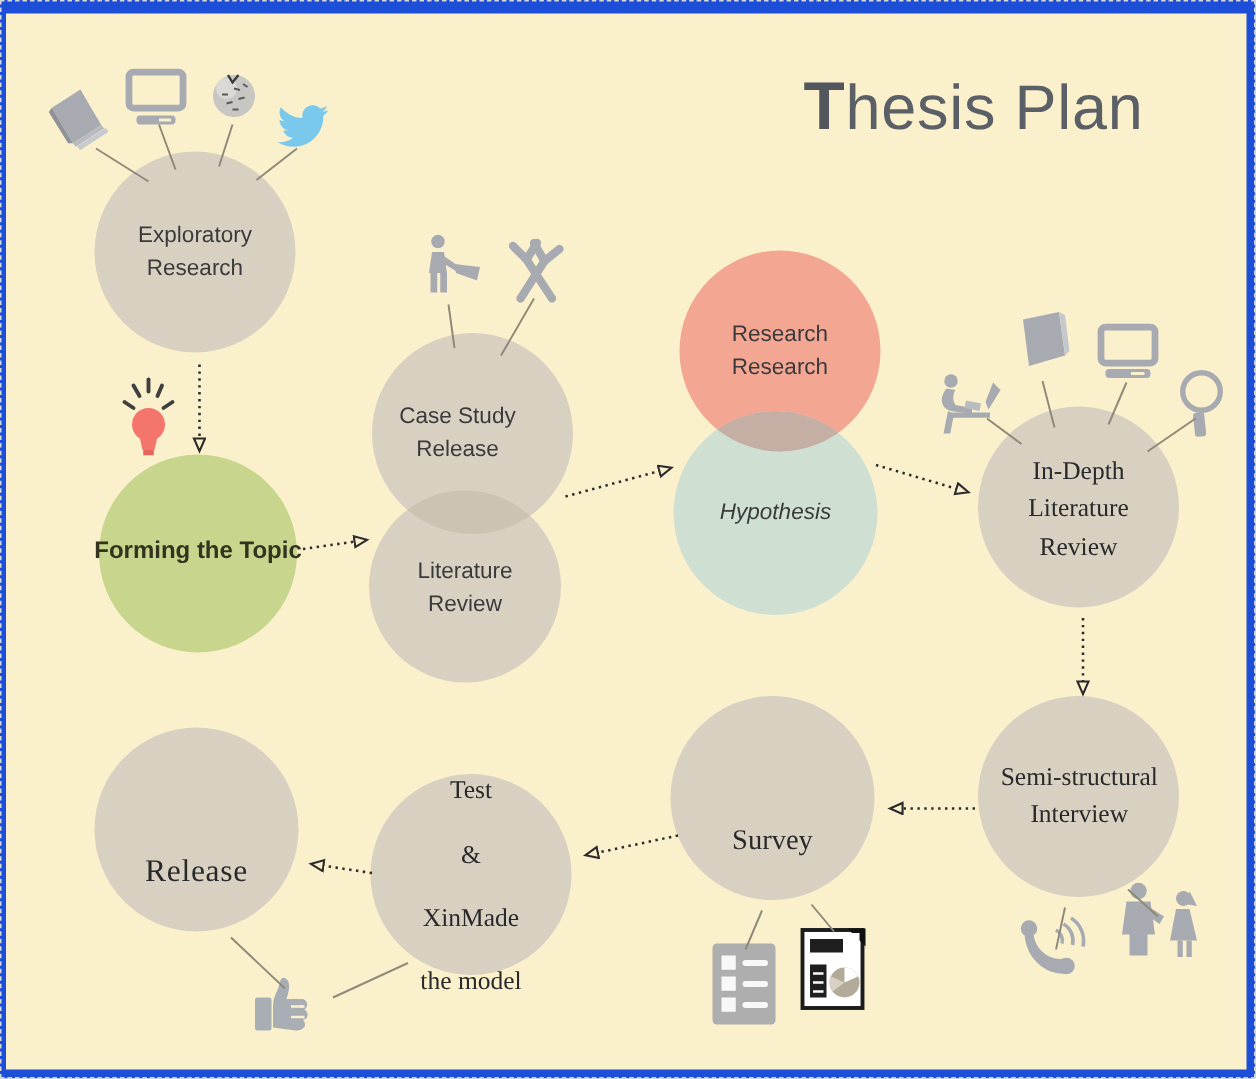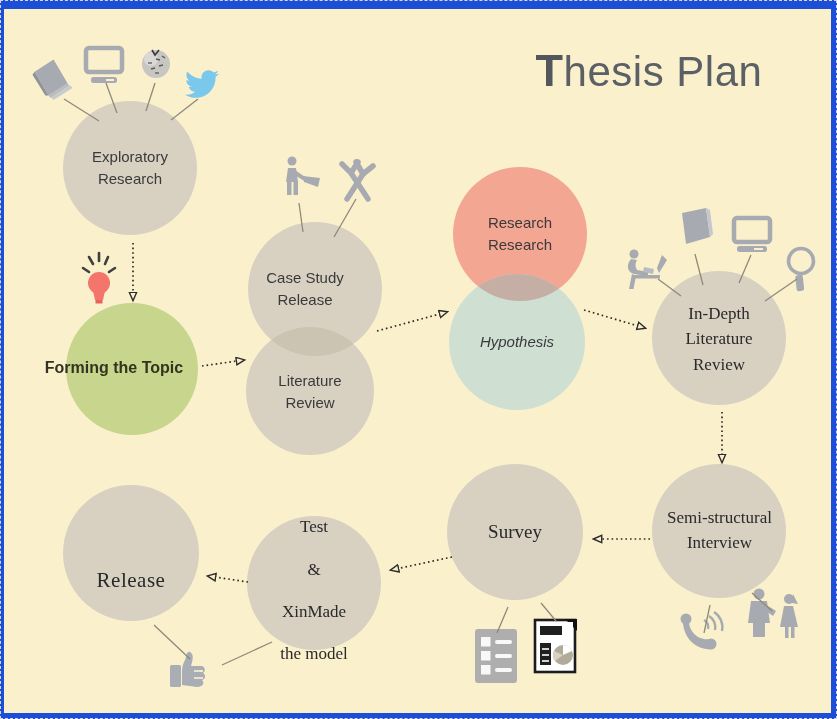--- a/index.html
+++ b/index.html
@@ -12,21 +12,21 @@
   .node{position:absolute;border-radius:50%;display:flex;align-items:center;justify-content:center;
         text-align:center;}
   .tan{background:#d8d1c2;}
   .green{background:#c7d68c;}
   .lbl{position:absolute;display:flex;flex-direction:column;align-items:center;justify-content:center;
        text-align:center;pointer-events:none;}
   .sans{font-family:"Liberation Sans",sans-serif;color:#3a3a3c;font-size:15px;line-height:1.5;}
   .sansb{font-family:"Liberation Sans",sans-serif;color:#33331f;font-size:16px;font-weight:700;line-height:1.4;}
   .serif{font-family:"Liberation Serif",serif;color:#29292b;font-size:17px;line-height:1.5;}
   .big{font-size:21px;letter-spacing:0.5px;margin-top:27px;}
-  .med{font-size:19px;}
+  .med{font-size:19px;margin-top:29px;}
   .icon{position:absolute;}
   svg.overlay{position:absolute;left:0;top:0;pointer-events:none;}
   .venn{position:absolute;}
 </style>
 </head>
 <body>
 
 <div class="page">
   <div class="canvas">
 
@@ -55,21 +55,21 @@
       <clipPath id="clipRQ">
           <circle cx="86" cy="68" r="67"></circle>
         </clipPath>
       <circle cx="83" cy="176" r="68" fill="#c5aea3" clip-path="url(#clipRQ)"></circle>
     </svg>
 
     <div class="lbl sans" style="left:61px;top:134px;width:130px;height:50px;">
       <div>Exploratory</div>
       <div>Research</div>
     </div>
-    <div class="lbl sansb" style="left:35px;top:339px;width:150px;height:40px;">
+    <div class="lbl sansb" style="left:53px;top:339px;width:150px;height:40px;">
       <div>Forming the Topic</div>
     </div>
     <div class="lbl sans" style="left:236px;top:255px;width:130px;height:50px;">
       <div>Case Study</div>
       <div>Release</div>
     </div>
     <div class="lbl sans" style="left:241px;top:358px;width:130px;height:50px;">
       <div>Literature</div>
       <div>Review</div>
     </div>

